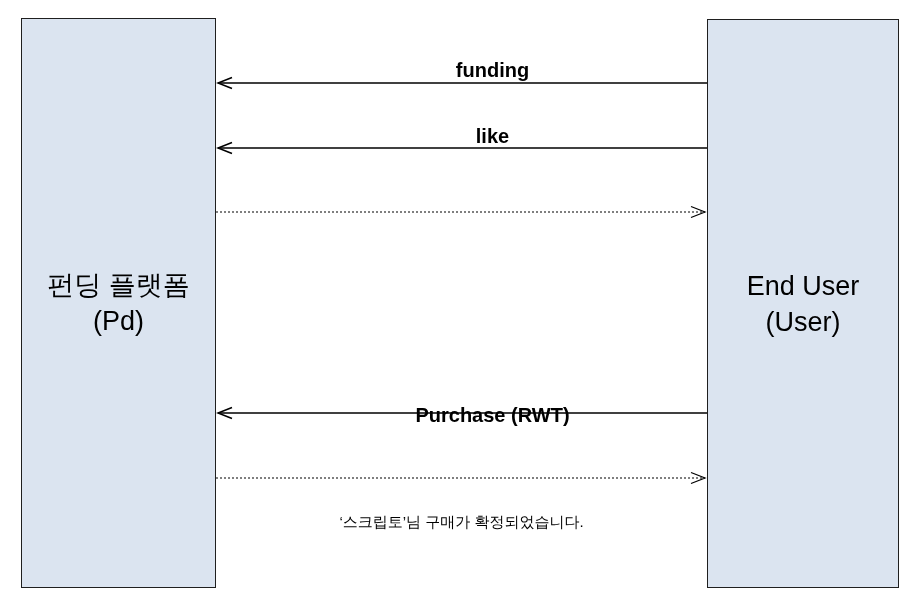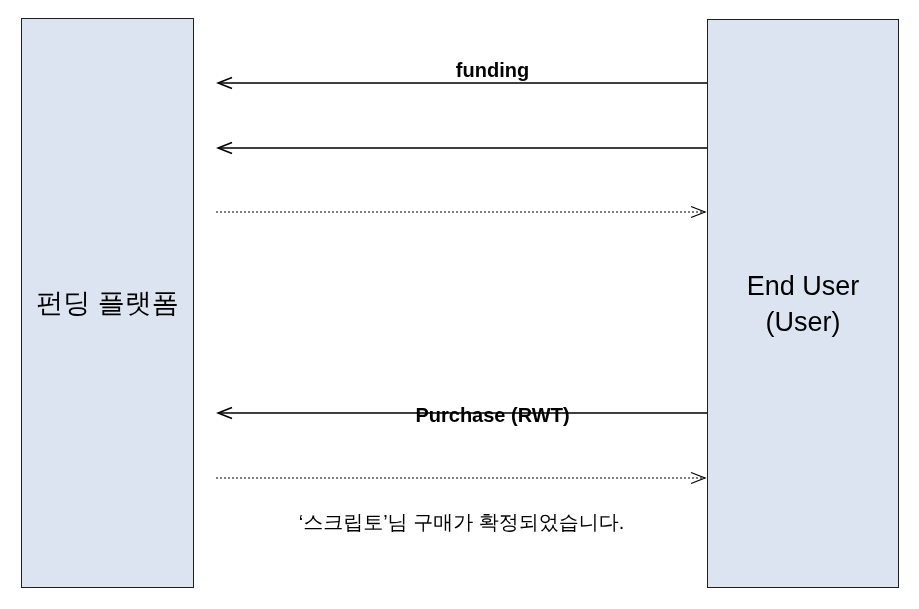--- a/index.html
+++ b/index.html
@@ -19,21 +19,21 @@
   .actor {
     position: absolute;
     background: #dbe4f0;
     border: 1.5px solid #1f1f1f;
     box-sizing: border-box;
     display: flex;
     align-items: center;
     justify-content: center;
     text-align: center;
   }
-  .actor-left  { left: 21px;  top: 18px; width: 173px; height: 570px; }
+  .actor-left  { left: 21px;  top: 18px; width: 195px; height: 570px; }
   .actor-right { left: 707px; top: 19px; width: 192px; height: 569px; }
   .actor-label {
     font-size: 27px;
     line-height: 36px;
     font-weight: 400;
     color: #000000;
   }
   .arrow {
     position: absolute;
     left: 216px;
@@ -49,51 +49,53 @@
     font-weight: 700;
     line-height: 24px;
     color: #000000;
     white-space: nowrap;
   }
   .note {
     position: absolute;
     left: 216px;
     width: 491px;
     text-align: center;
-    font-size: 20px;
+    font-size: 15px;
     font-weight: 400;
     line-height: 22px;
     color: #000000;
     white-space: nowrap;
   }
 </style>
 </head>
 <body>
 
 <div class="canvas">
 
   <div class="actor actor-left">
     <div class="actor-label">
       <div>펀딩 플랫폼</div>
+      <div>(Pd)</div>
     </div>
   </div>
 
   <div class="actor actor-right">
     <div class="actor-label">
       <div>End User</div>
       <div>(User)</div>
     </div>
   </div>
 
   <div class="msg-label" style="top:58px">funding</div>
   <svg class="arrow" style="top:76px" viewBox="0 0 491 14">
     <line x1="2" y1="7" x2="491" y2="7" stroke="#000000" stroke-width="1.6"></line>
     <polyline points="16,1.5 2,7 16,12.5" fill="none" stroke="#000000" stroke-width="1.6"></polyline>
   </svg>
 
+  <div class="msg-label" style="top:124px">like</div>
   <svg class="arrow" style="top:141px" viewBox="0 0 491 14">
     <line x1="2" y1="7" x2="491" y2="7" stroke="#000000" stroke-width="1.6"></line>
     <polyline points="16,1.5 2,7 16,12.5" fill="none" stroke="#000000" stroke-width="1.6"></polyline>
   </svg>
 
   <svg class="arrow" style="top:205px" viewBox="0 0 491 14">
     <line x1="0" y1="7" x2="489" y2="7" stroke="#000000" stroke-width="1.2" stroke-dasharray="2 2"></line>
     <polyline points="475,1.5 489,7 475,12.5" fill="none" stroke="#000000" stroke-width="1.2"></polyline>
   </svg>
 

